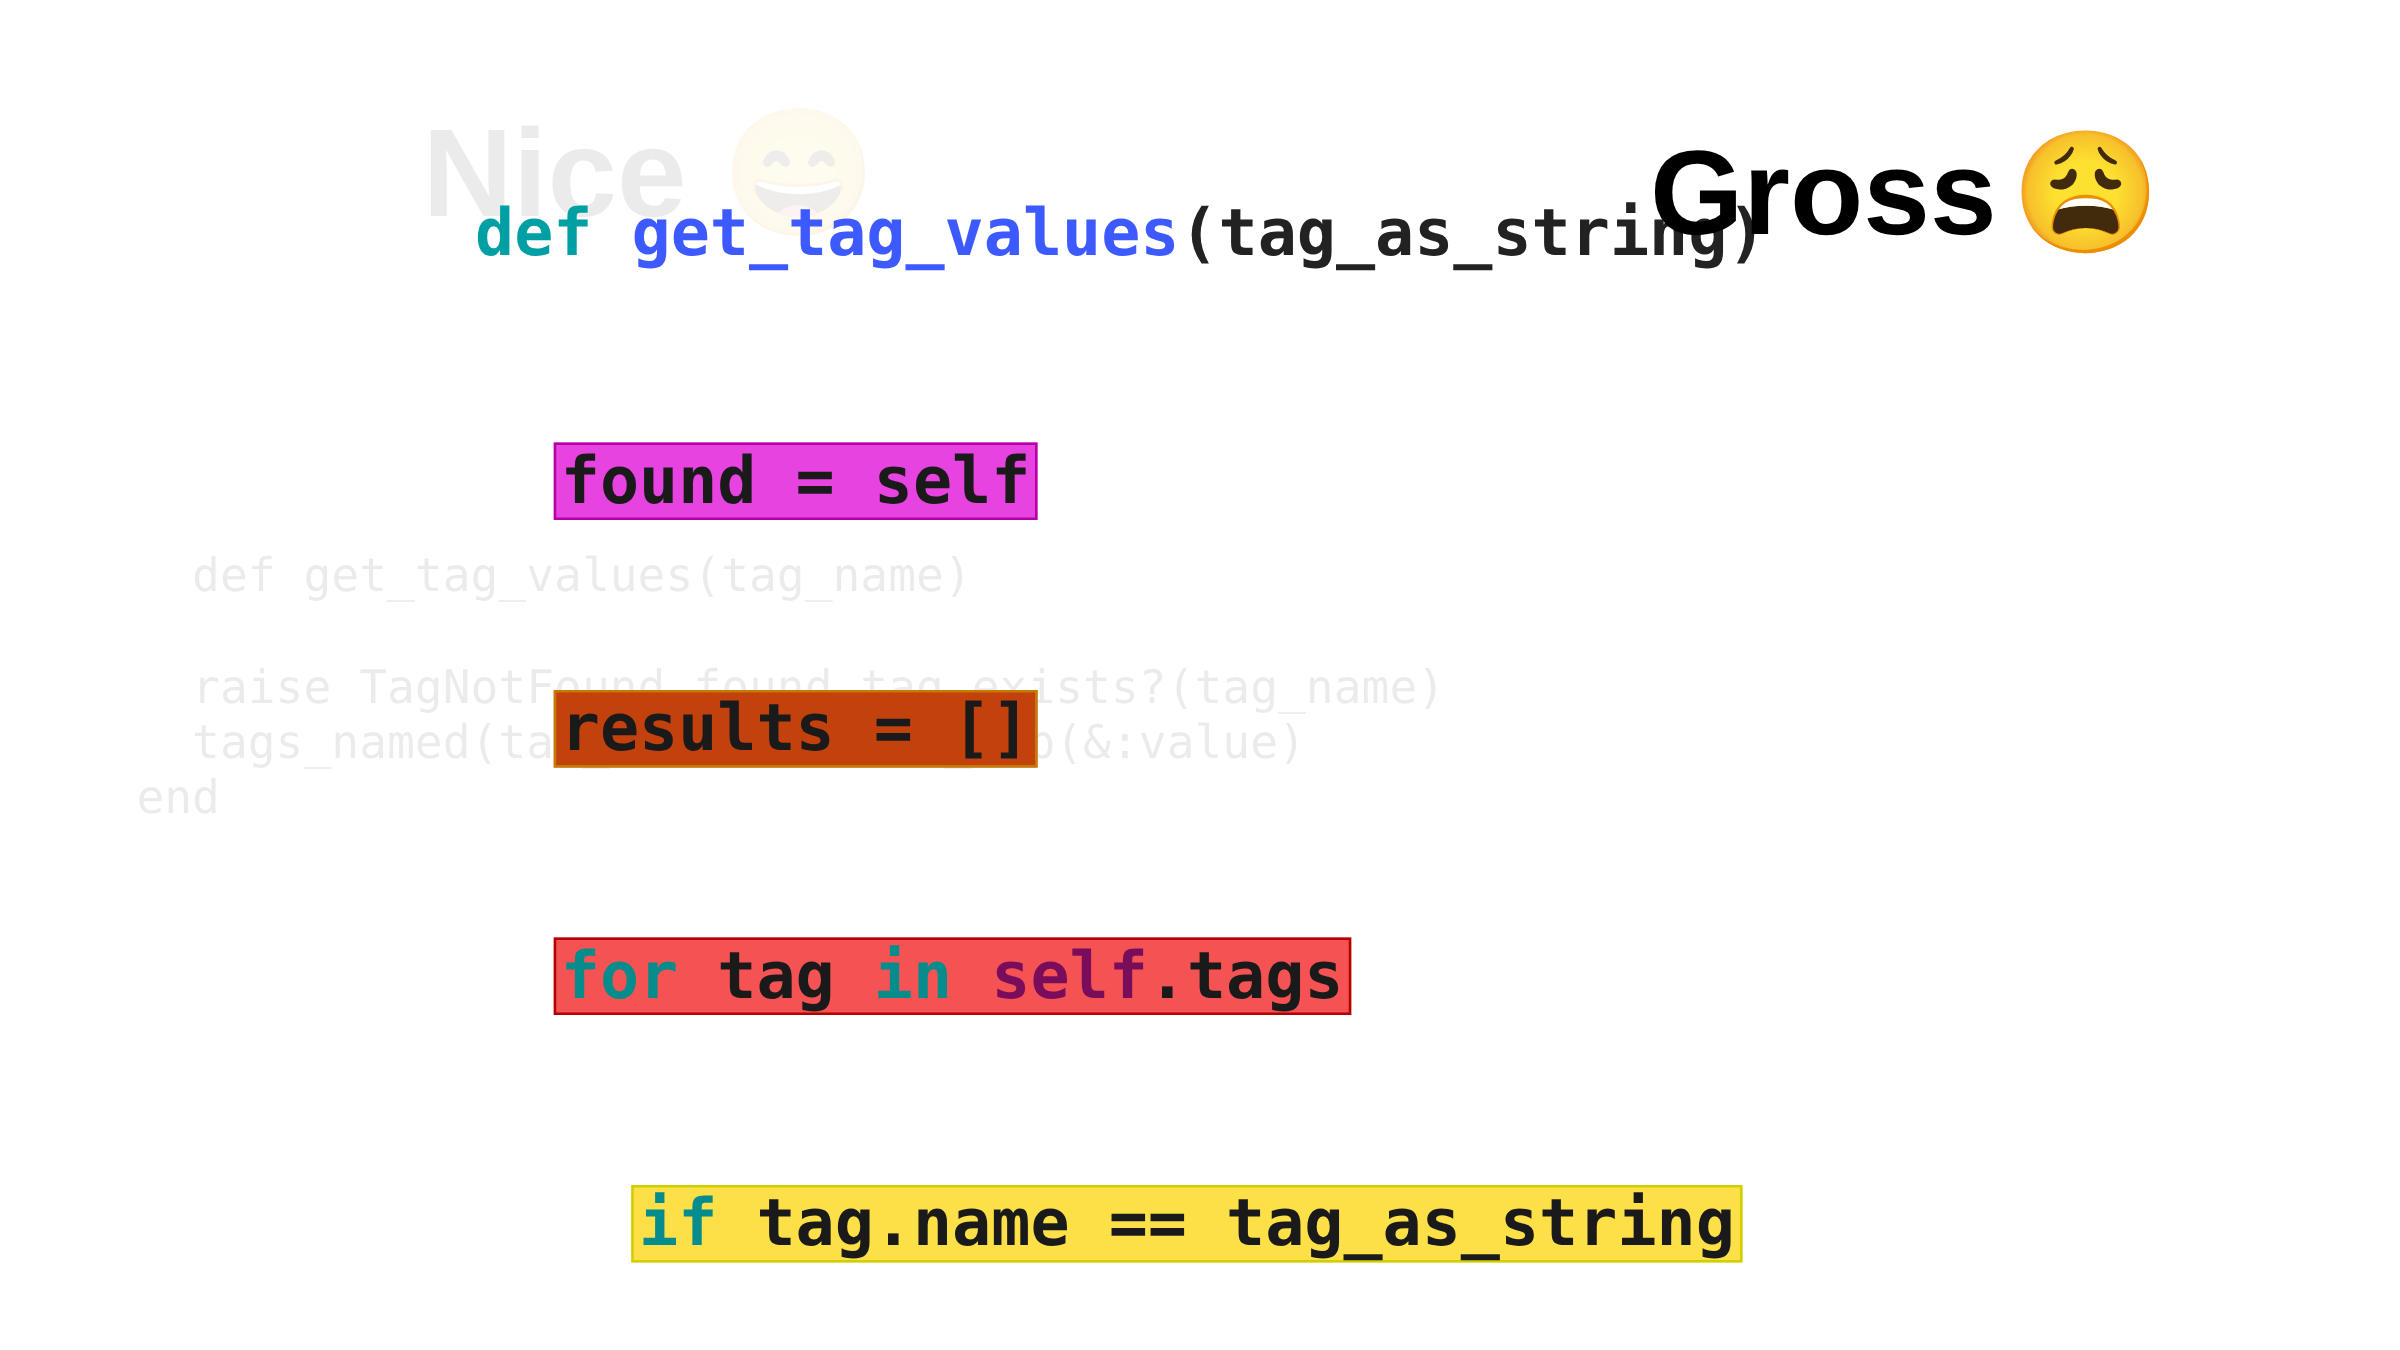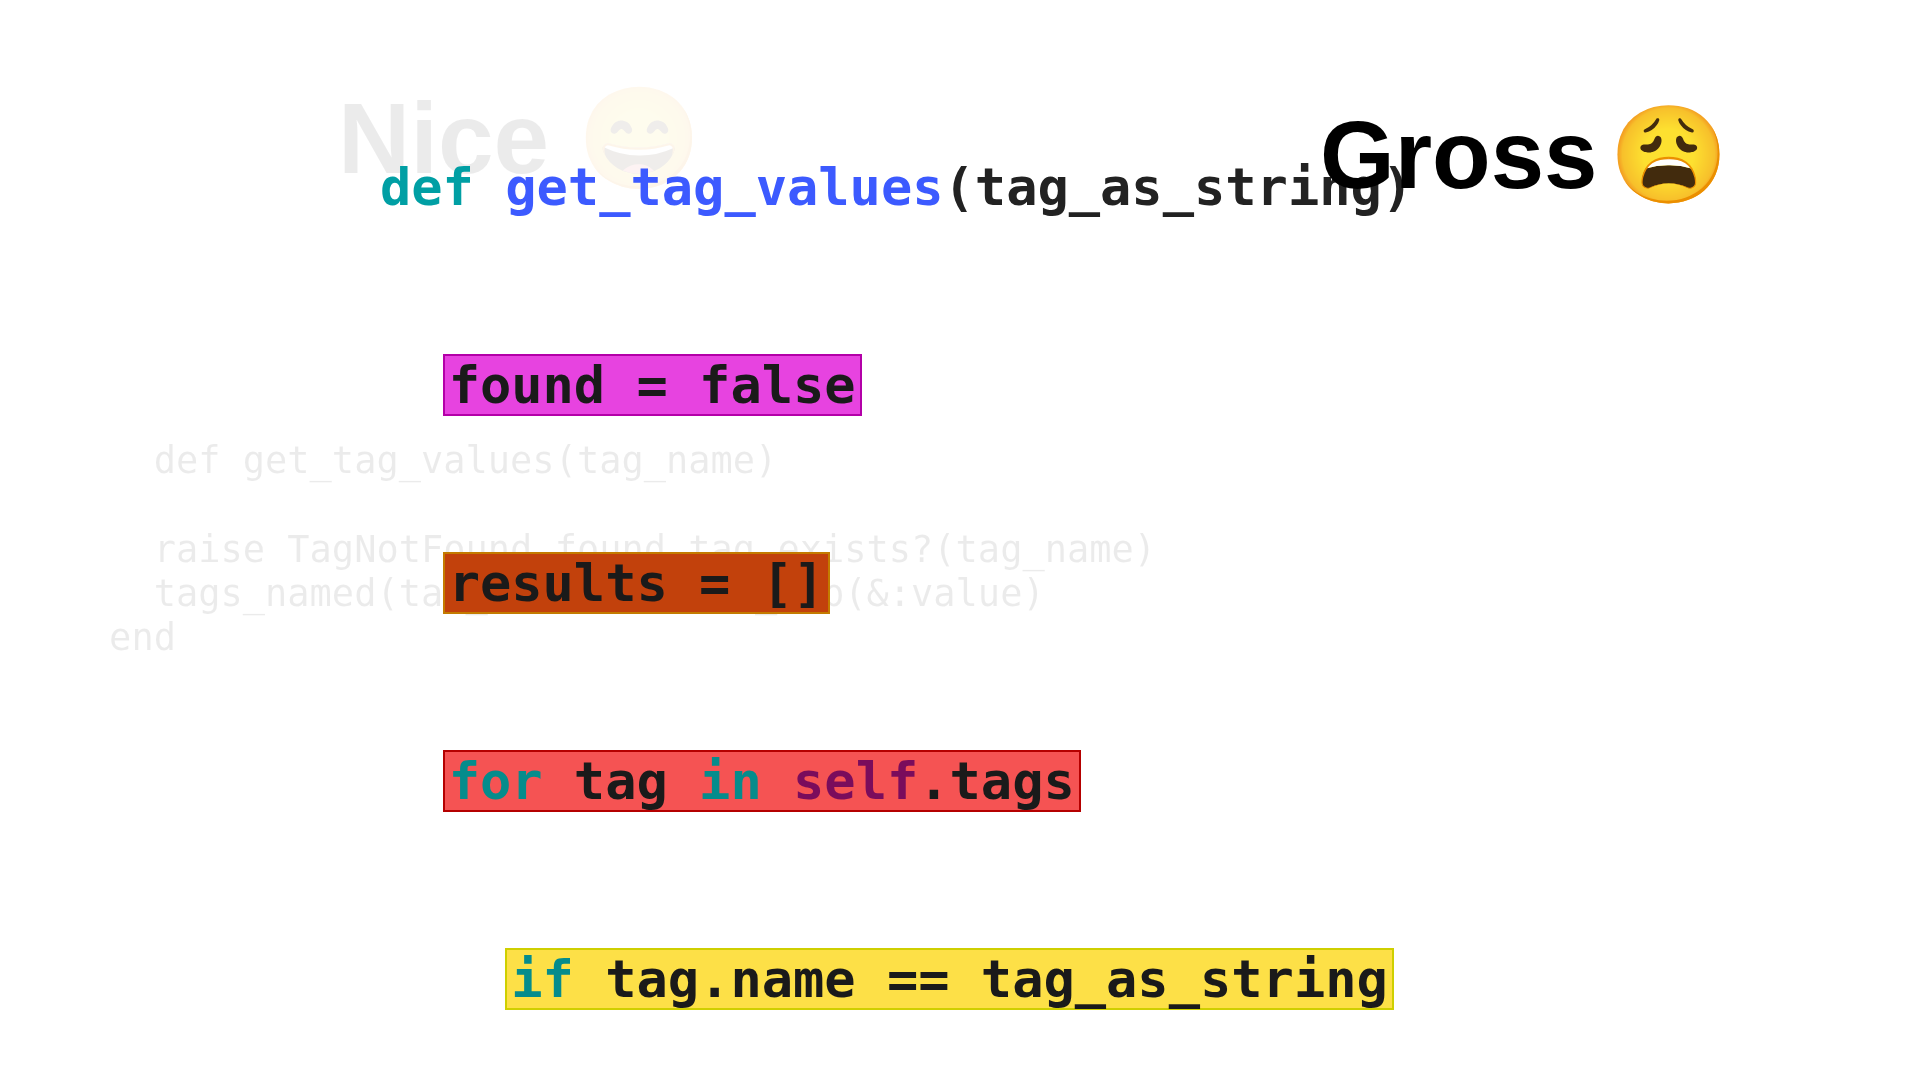--- a/index.html
+++ b/index.html
@@ -86,21 +86,21 @@
     <span class="line">
       <span>def </span><span>get_tag_values</span><span>(tag_name)</span>
     </span>
     <span class="line">  raise TagNotFound found tag_exists?(tag_name)</span>
     <span class="line">  tags_named(tag_name).filter_map(&amp;:value)</span>
     <span class="line">end</span>
   </div>
 
   <div class="code">
     <span class="line"><span class="tok-def">def </span><span class="tok-name">get_tag_values</span><span class="tok-sym">(tag_as_string)</span></span>
-    <span class="line"><span>  </span><span class="hl hl-magenta"><span>found = false</span></span></span>
+    <span class="line"><span>  </span><span class="hl hl-magenta"><span>found = self</span></span></span>
     <span class="line"><span>  </span><span class="hl hl-orange"><span>results = []</span></span></span>
     <span class="line"><span>  </span><span class="hl hl-red"><span class="tok-kw">for </span><span>tag </span><span class="tok-in">in </span><span class="tok-self">self</span><span>.tags</span></span></span>
     <span class="line"><span>    </span><span class="hl hl-yellow"><span class="tok-kw">if </span><span>tag.name == tag_as_string</span></span></span>
     
     
     
     
     
     
     

